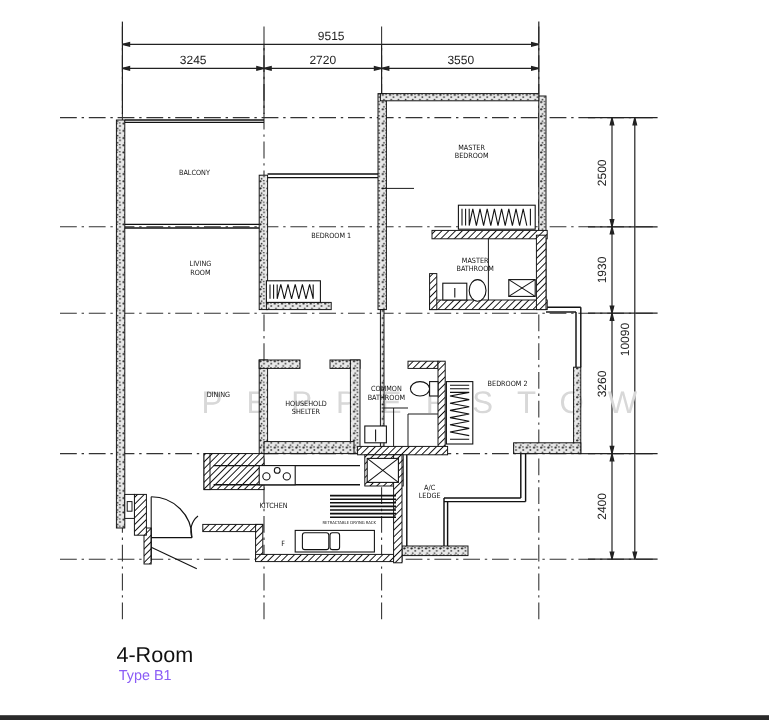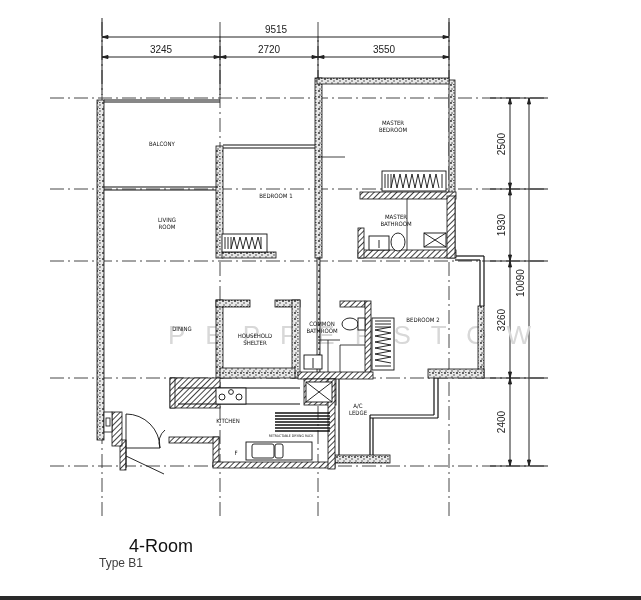--- a/index.html
+++ b/index.html
@@ -1,21 +1,21 @@
 <!DOCTYPE html>
 <html><head>
 <meta charset="utf-8">
 <style>
   html, body { margin:0; padding:0; background:#ffffff; }
   body { width:641px; height:600px; position:relative; overflow:hidden; font-family:"Liberation Sans", sans-serif; }
   #plan { position:absolute; left:0; top:0; }
   .lbl { font-family:"DejaVu Sans Condensed","DejaVu Sans", sans-serif; font-size:6px; fill:#111; text-anchor:middle; }
   .dim { font-family:"Liberation Sans", sans-serif; font-size:10px; fill:#222; text-anchor:middle; }
-  .title { position:absolute; left:97px; top:536px; font-size:18px; color:#111; font-family:"Liberation Sans", sans-serif;margin-left:32px; }
-  .subtitle { position:absolute; left:99px; top:556px; font-size:12px; color:#404040; font-family:"Liberation Sans", sans-serif; }
+  .title { position:absolute; left:97px; top:536px; font-size:18px; color:#111; font-family:"Liberation Sans", sans-serif; }
+  .subtitle { position:absolute; left:99px; top:556px; font-size:12px; color:#8b5cf6; font-family:"Liberation Sans", sans-serif; }
   .bottom-rule { position:absolute; left:0; top:596px; width:641px; height:4px; background:#2a2a2a; }
   .wm { font-family:"Liberation Sans", sans-serif; font-size:26px; fill:#d8d8d8; letter-spacing:20px; }
 </style>
 </head>
 <body>
 
 <svg id="plan" width="641" height="600" viewBox="0 0 641 600" xmlns="http://www.w3.org/2000/svg">
   <defs>
     <pattern id="hatch" width="4" height="4" patternUnits="userSpaceOnUse" patternTransform="rotate(45)">
       <rect width="4" height="4" fill="#fff"></rect>

